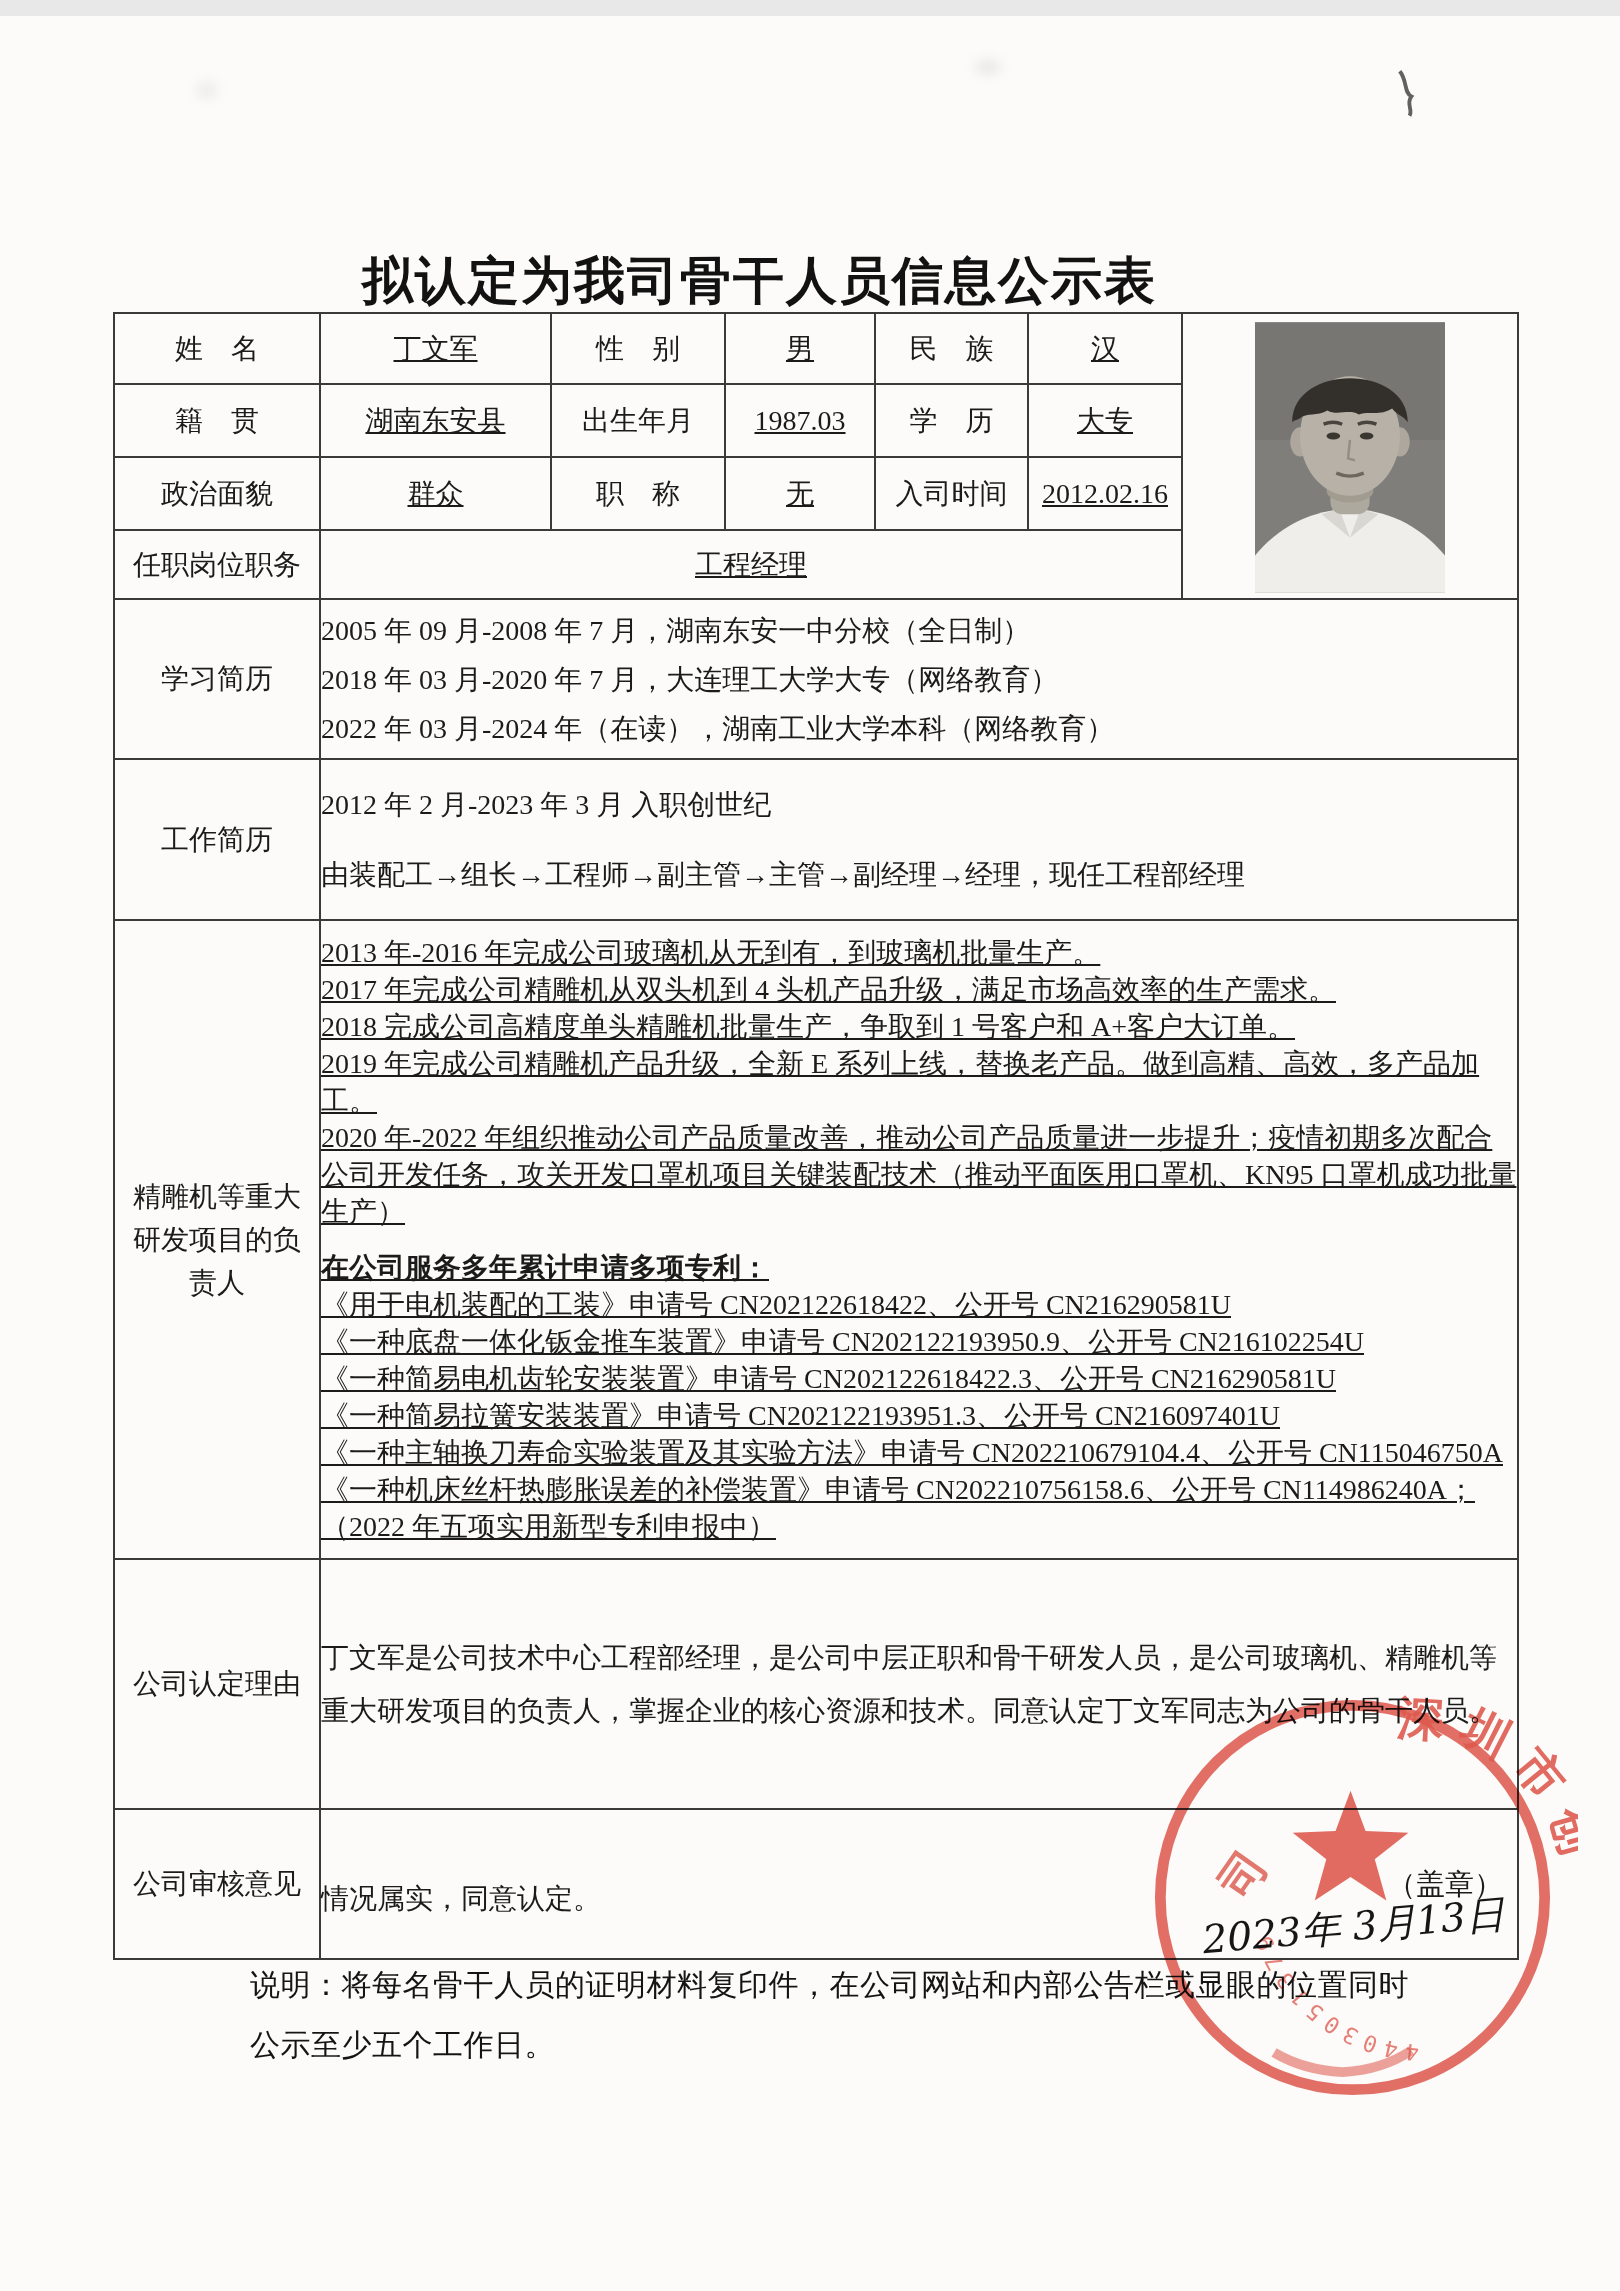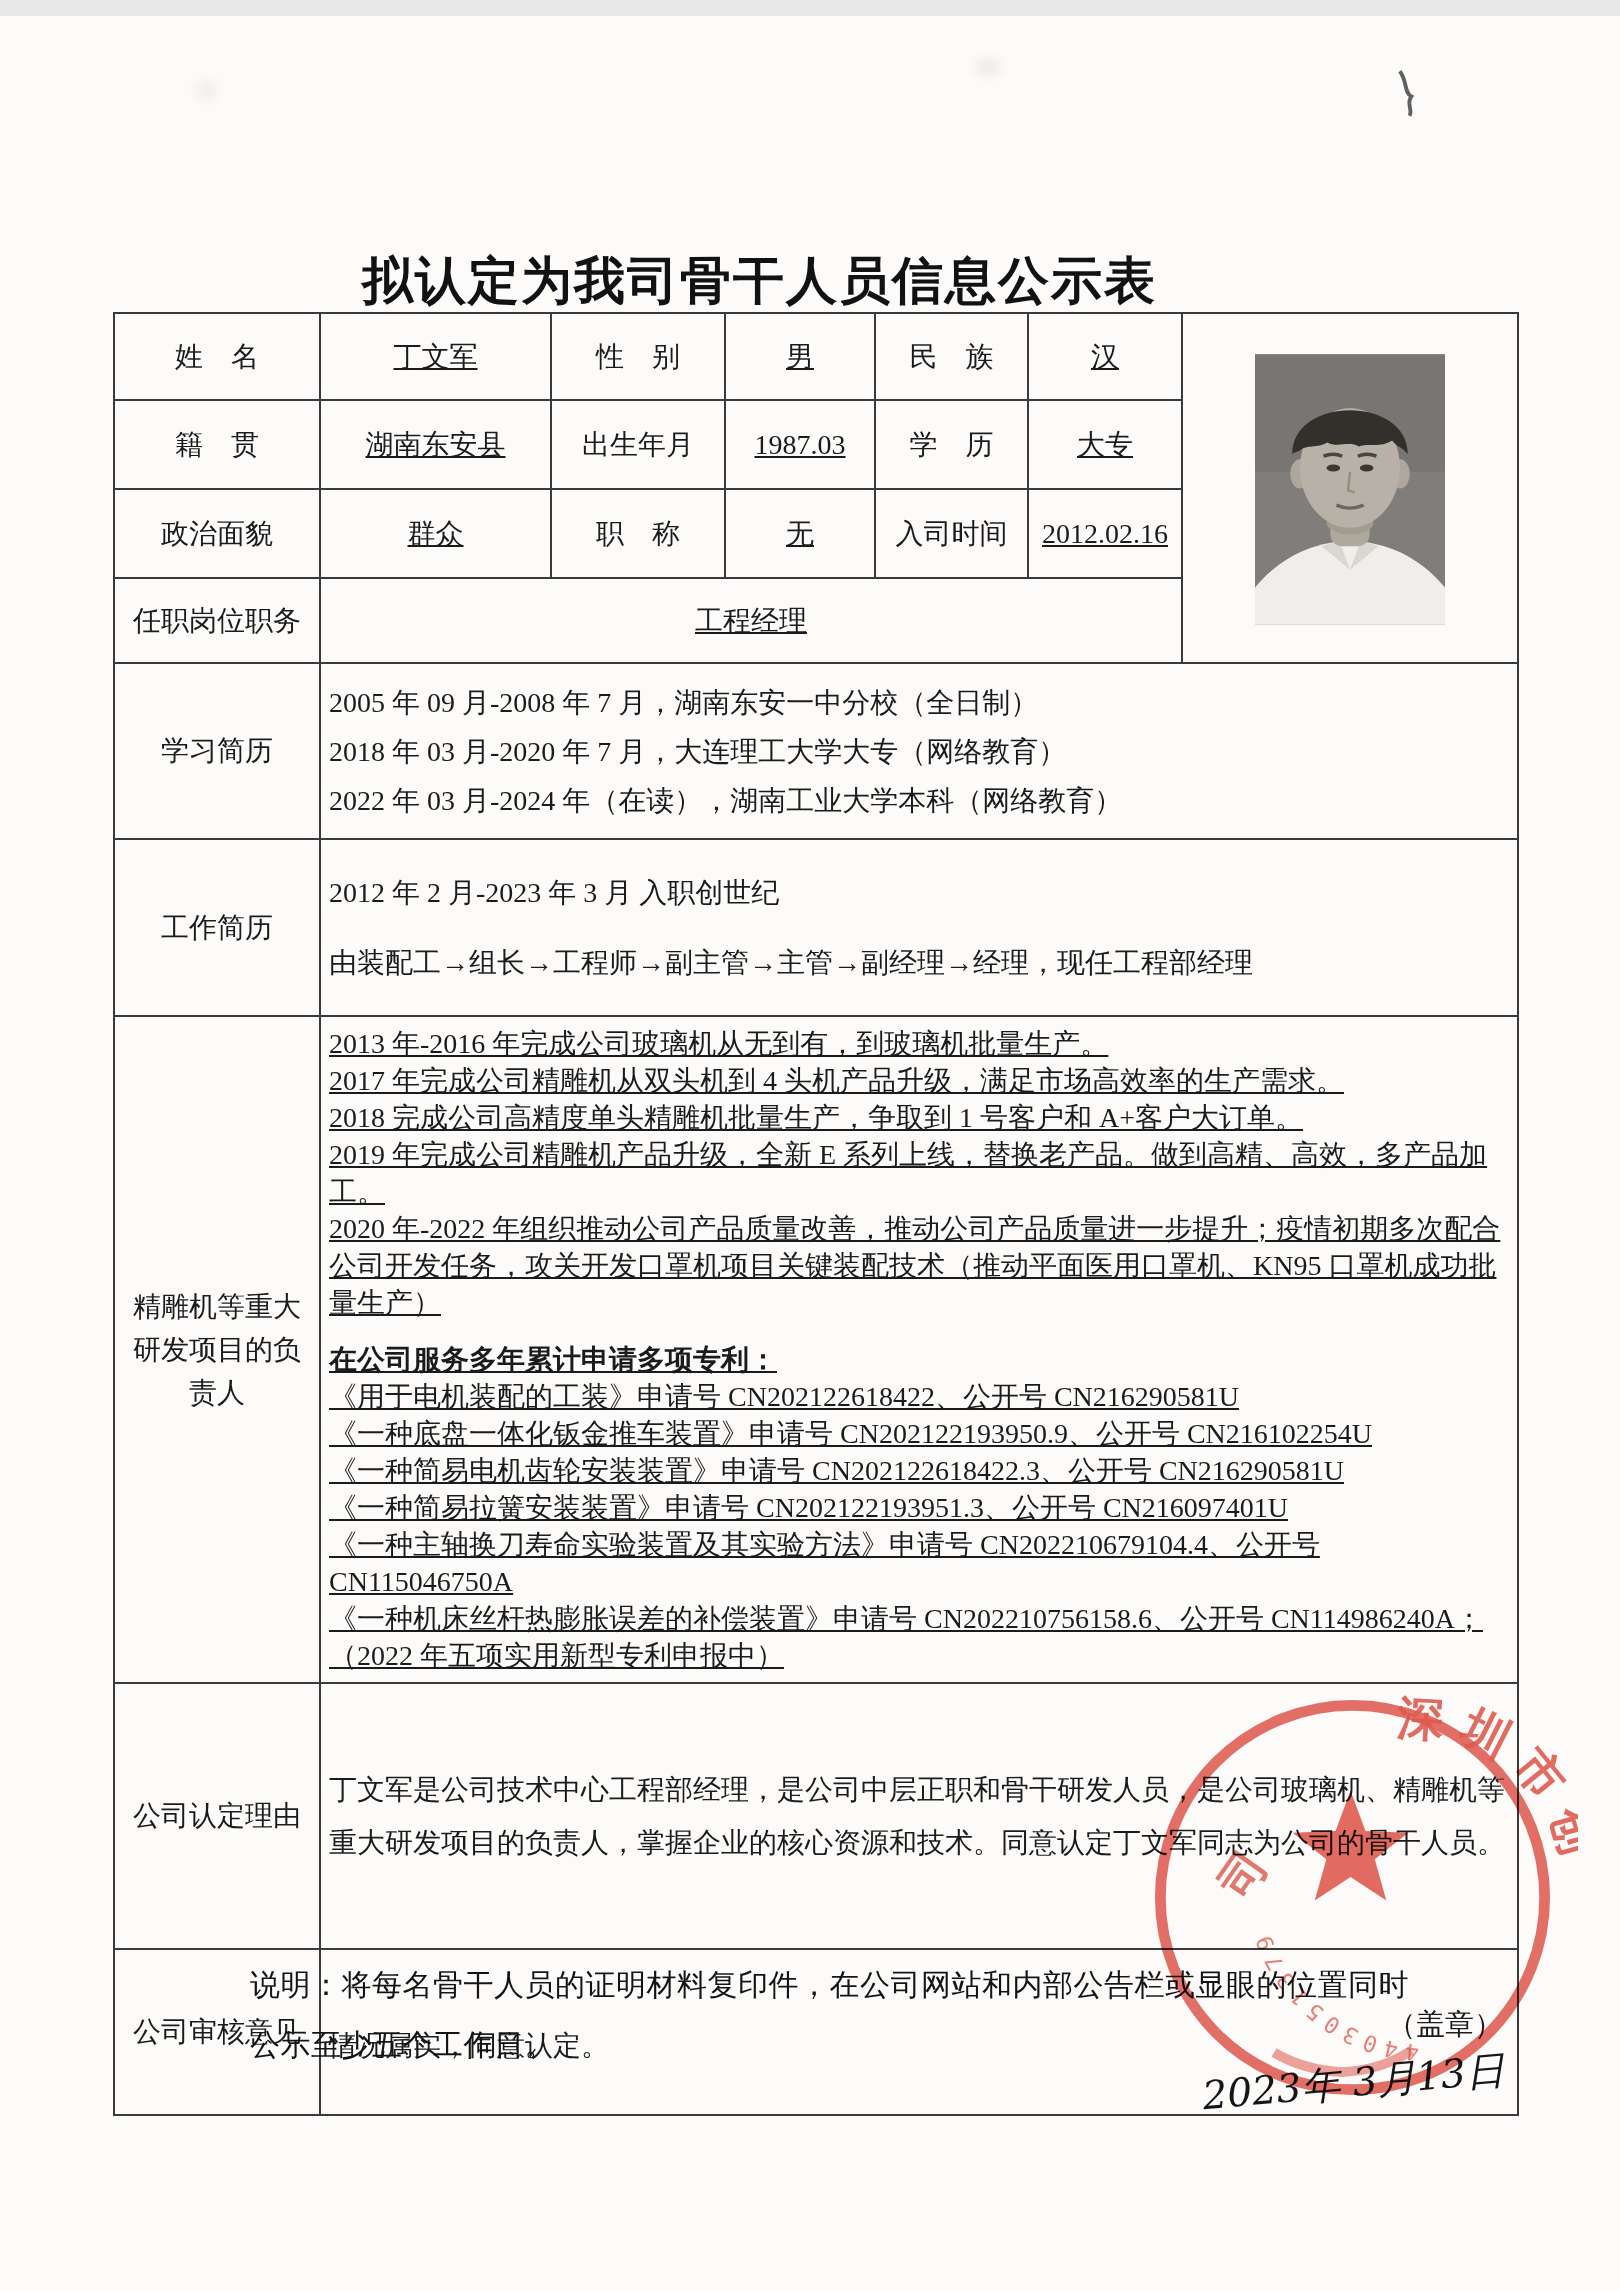--- a/index.html
+++ b/index.html
@@ -11,21 +11,21 @@
   .title{
     position:absolute;left:57px;top:231px;width:1405px;height:63px;
     margin:0;text-align:center;font-size:51px;font-weight:bold;
     letter-spacing:2px;color:#121212;white-space:nowrap;
   }
   table.form{
     position:absolute;left:113px;top:296px;width:1405px;
     border-collapse:collapse;table-layout:fixed;
   }
   table.form td{
-    border:2px solid #3a3a3a;padding:8px;
+    border:2px solid #3a3a3a;padding:0;
     font-size:28px;color:#1b1b1b;vertical-align:middle;
   }
   td.lab{text-align:center;}
   td.val{text-align:center;text-decoration:underline;}
   tr.r1 td{height:69px;}
   tr.r2 td{height:71px;}
   tr.r3 td{height:71px;}
   tr.r4 td{height:67px;}
   tr.r5 td{height:158px;}
   tr.r6 td{height:159px;}

